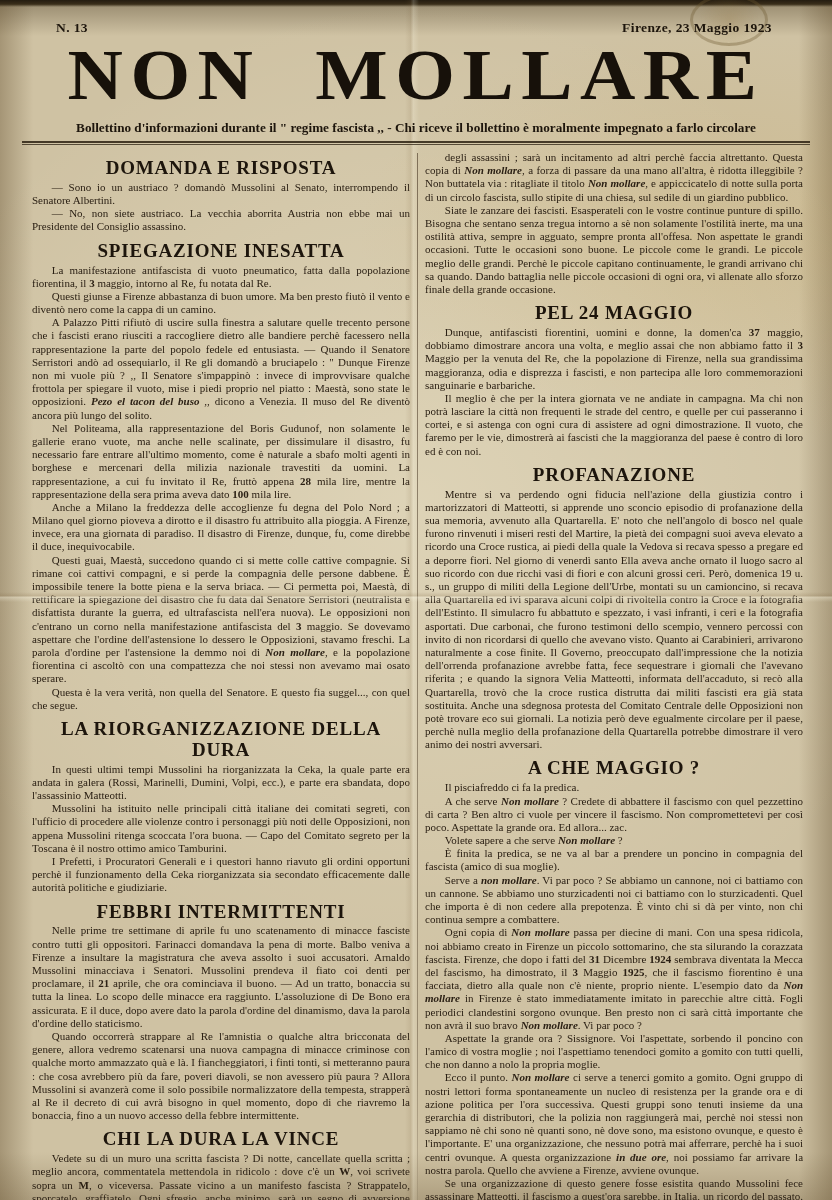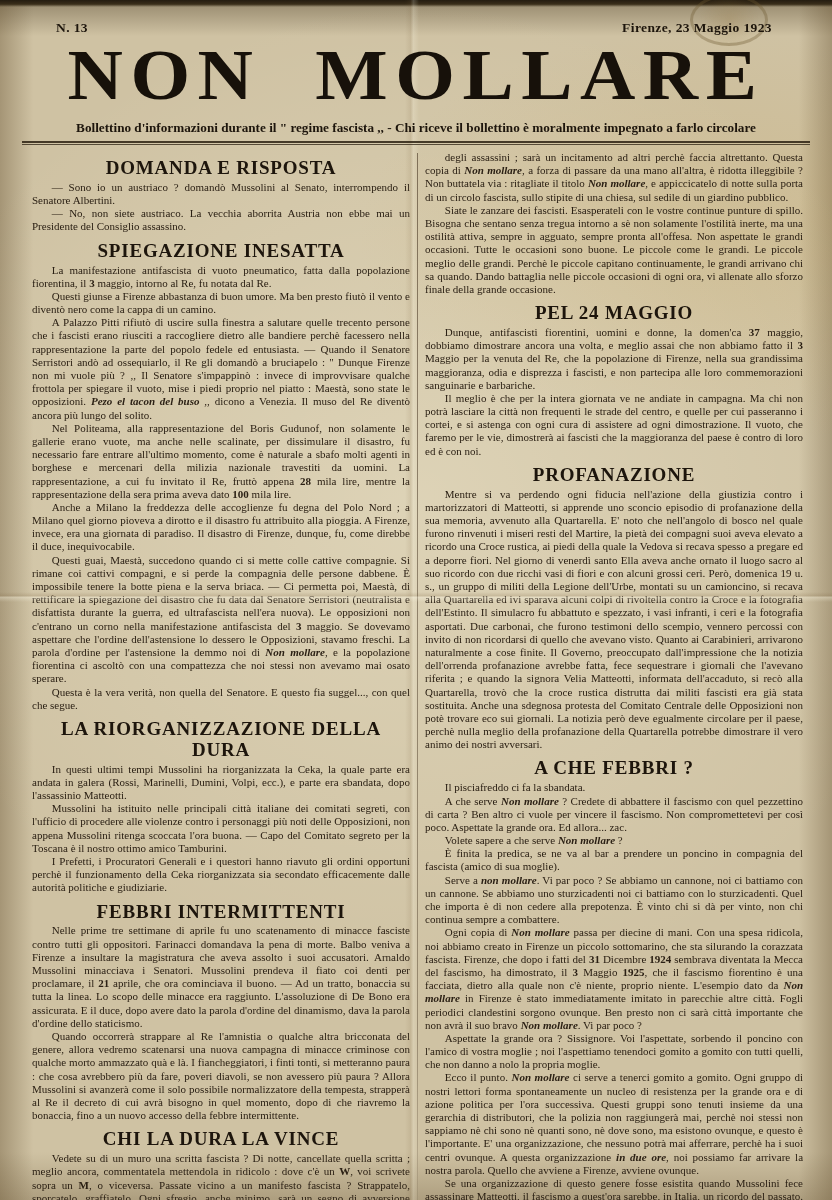--- a/index.html
+++ b/index.html
@@ -138,22 +138,22 @@
       </div>
     <div class="col-rule"></div>
     <div class="col">
         <p>degli assassini ; sarà un incitamento ad altri perchè faccia altrettanto. Questa copia di <i>Non mollare</i>, a forza di passare da una mano all'altra, è ridotta illeggibile ? Non buttatela via : ritagliate il titolo <i>Non mollare</i>, e appiccicatelo di notte sulla porta di un circolo fascista, sullo stipite di una chiesa, sul sedile di un giardino pubblico.</p>
         <p>Siate le zanzare dei fascisti. Esasperateli con le vostre continue punture di spillo. Bisogna che sentano senza tregua intorno a sè non solamente l'ostilità inerte, ma una ostilità attiva, sempre in agguato, sempre pronta all'offesa. Non aspettate le grandi occasioni. Tutte le occasioni sono buone. Le piccole come le grandi. Le piccole meglio delle grandi. Perchè le piccole capitano continuamente, le grandi arrivano chi sa quando. Dando battaglia nelle piccole occasioni di ogni ora, vi allenate allo sforzo finale della grande occasione.</p>
         <h3>PEL 24 MAGGIO</h3>
         <p>Dunque, antifascisti fiorentini, uomini e donne, la domen'ca <b>37</b> maggio, dobbiamo dimostrare ancora una volta, e meglio assai che non abbiamo fatto il <b>3</b> Maggio per la venuta del Re, che la popolazione di Firenze, nella sua grandissima maggioranza, odia e disprezza i fascisti, e non partecipa alle loro commemorazioni sanguinarie e barbariche.</p>
         <p>Il meglio è che per la intera giornata ve ne andiate in campagna. Ma chi non potrà lasciare la città non frequenti le strade del centro, e quelle per cui passeranno i cortei, e si astenga con ogni cura di assistere ad ogni dimostrazione. Il vuoto, che faremo per le vie, dimostrerà ai fascisti che la maggioranza del paese è contro di loro ed è con noi.</p>
         <h3>PROFANAZIONE</h3>
         <p>Mentre si va perdendo ogni fiducia nell'azione della giustizia contro i martorizzatori di Matteotti, si apprende uno sconcio episodio di profanazione della sua memoria, avvenuto alla Quartarella. E' noto che nell'angolo di bosco nel quale furono rinvenuti i miseri resti del Martire, la pietà dei compagni suoi aveva elevato a ricordo una Croce rustica, ai piedi della quale la Vedova si recava spesso a pregare ed a deporre fiori. Nel giorno di venerdì santo Ella aveva anche ornato il luogo sacro al suo ricordo con due ricchi vasi di fiori e con alcuni grossi ceri. Però, domenica 19 u. s., un gruppo di militi della Legione dell'Urbe, montati su un camioncino, si recava alla Quartarella ed ivi sparava alcuni colpi di rivoltella contro la Croce e la fotografia dell'Estinto. Il simulacro fu abbattuto e spezzato, i vasi infranti, i ceri e la fotografia asportati. Due carbonai, che furono testimoni dello scempio, vennero percossi con invito di non ricordarsi di quello che avevano visto. Quanto ai Carabinieri, arrivarono naturalmente a cose finite. Il Governo, preoccupato dall'impressione che la notizia dell'orrenda profanazione avrebbe fatta, fece sequestrare i giornali che l'avevano riferita ; e quando la signora Velia Matteotti, informata dell'accaduto, si recò alla Quartarella, trovò che la croce rustica distrutta dai militi fascisti era già stata sostituita. Anche una sdegnosa protesta del Comitato Centrale delle Opposizioni non potè trovare eco sui giornali. La notizia però deve egualmente circolare per il paese, perchè nulla meglio della profanazione della Quartarella potrebbe dimostrare il vero animo dei nostri avversari.</p>
-        <h3>A CHE FEBBRI ?</h3>
-        <p>Il pisciafreddo ci fa la sbandata.</p>
+        <h3>A CHE MAGGIO ?</h3>
+        <p>Il pisciafreddo ci fa la predica.</p>
         <p>A che serve <i>Non mollare</i> ? Credete di abbattere il fascismo con quel pezzettino di carta ? Ben altro ci vuole per vincere il fascismo. Non compromettetevi per così poco. Aspettate la grande ora. Ed allora... zac.</p>
         <p>Volete sapere a che serve <i>Non mollare</i> ?</p>
         <p>È finita la predica, se ne va al bar a prendere un poncino in compagnia del fascista (amico di sua moglie).</p>
         <p>Serve a <i>non mollare</i>. Vi par poco ? Se abbiamo un cannone, noi ci battiamo con un cannone. Se abbiamo uno sturzicadenti noi ci battiamo con lo sturzicadenti. Quel che importa è di non cedere alla prepotenza. È vinto chi si dà per vinto, non chi continua sempre a combattere.</p>
         <p>Ogni copia di <i>Non mollare</i> passa per diecine di mani. Con una spesa ridicola, noi abbiamo creato in Firenze un piccolo sottomarino, che sta silurando la corazzata fascista. Firenze, che dopo i fatti del <b>31</b> Dicembre <b>1924</b> sembrava diventata la Mecca del fascismo, ha dimostrato, il <b>3</b> Maggio <b>1925</b>, che il fascismo fiorentino è una facciata, dietro alla quale non c'è niente, proprio niente. L'esempio dato da <i>Non mollare</i> in Firenze è stato immediatamente imitato in parecchie altre città. Fogli periodici clandestini sorgono ovunque. Ben presto non ci sarà città importante che non avrà il suo bravo <i>Non mollare</i>. Vi par poco ?</p>
         <p>Aspettate la grande ora ? Sissignore. Voi l'aspettate, sorbendo il poncino con l'amico di vostra moglie ; noi l'aspettiamo tenendoci gomito a gomito con tutti quelli, che non danno a nolo la propria moglie.</p>
         <p>Ecco il punto. <i>Non mollare</i> ci serve a tenerci gomito a gomito. Ogni gruppo di nostri lettori forma spontaneamente un nucleo di resistenza per la grande ora e di azione politica per l'ora successiva. Questi gruppi sono tenuti insieme da una gerarchia di distributori, che la polizia non raggiungerà mai, perchè noi stessi non sappiamo nè chi sono nè quanti sono, nè dove sono, ma esistono ovunque, e questo è l'importante. E' una organizzazione, che nessuno potrà mai afferrare, perchè ha i suoi centri ovunque. A questa organizzazione <i>in due ore</i>, noi possiamo far arrivare la nostra parola. Quello che avviene a Firenze, avviene ovunque.</p>
         <p>Se una organizzazione di questo genere fosse esistita quando Mussolini fece assassinare Matteotti, il fascismo a quest'ora sarebbe, in Italia, un ricordo del passato. Ebbene, qualche altro assassinio Matteotti, o prima o poi, capiterà. Se non sarà un assassinio, sarà qualcos'altro. Ci penserà Mussolini, in un accesso di follia criminale a dare il segno della grande ora. — Allora, voi, onorevoli pisciafreddo, continuerete sempre a farci la predica ? A che serve ? aspettate la grande ora. E noi intanto ci saremo tenuti affiatati e pronti all'azione. Ecco a che serve.</p>
       </div>
   </div>

